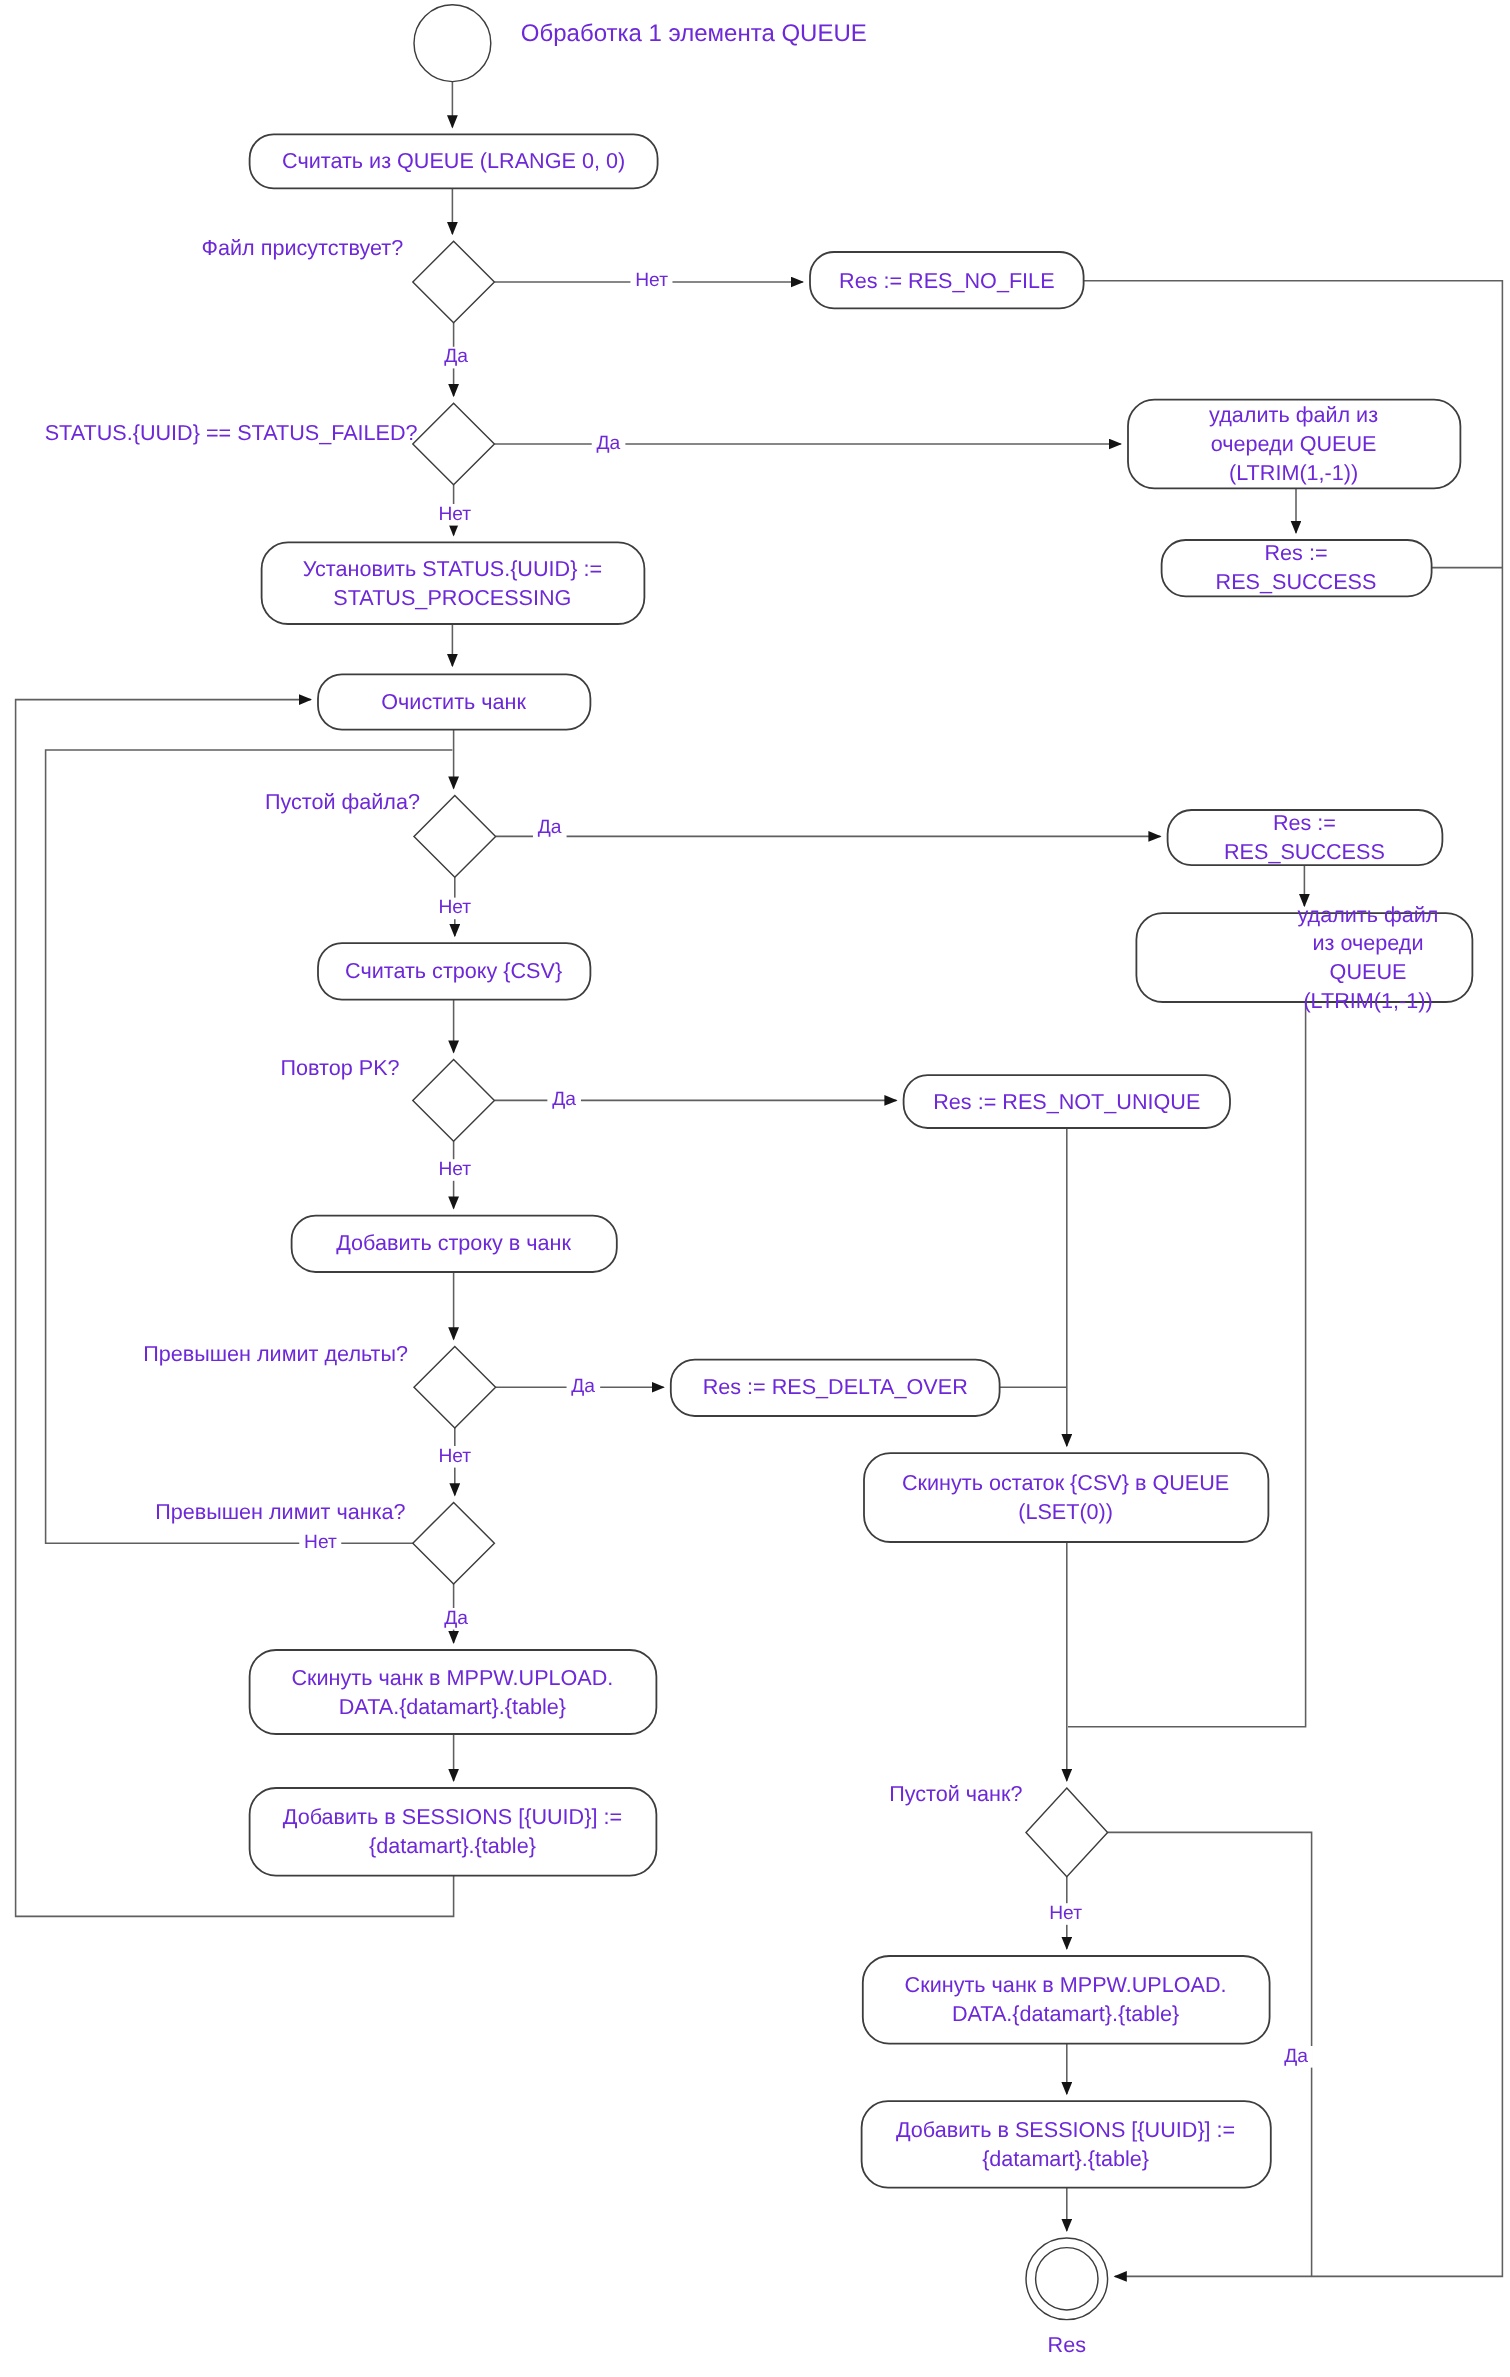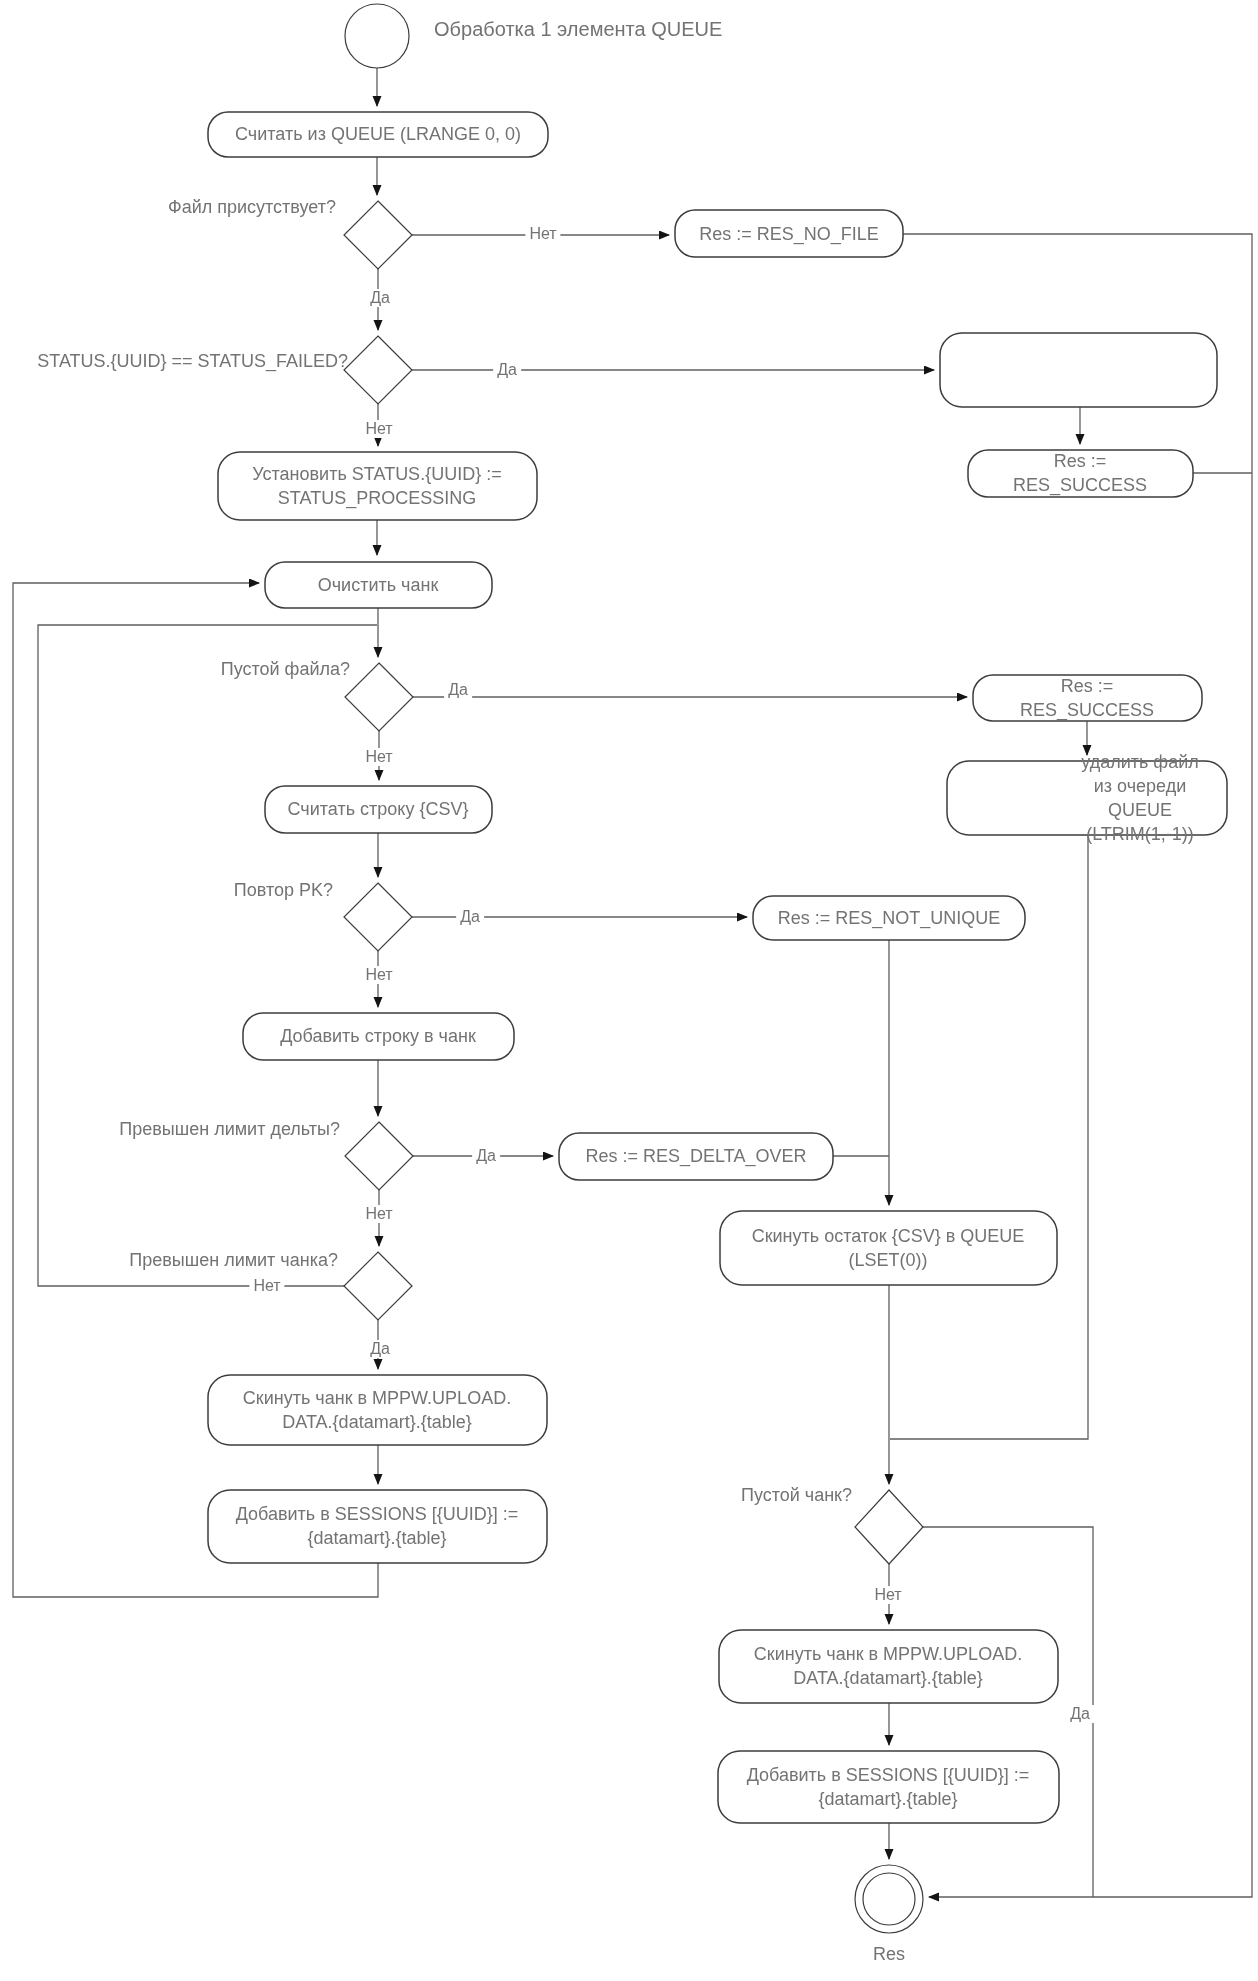--- a/index.html
+++ b/index.html
@@ -1,17 +1,17 @@
 <!DOCTYPE html>
 <html><head>
 <meta charset="utf-8">
 <style>
   html,body{margin:0;padding:0;background:#ffffff;}
   #canvas{position:relative;width:1258px;height:1981px;background:#ffffff;
-          font-family:"Liberation Sans",sans-serif;color:#737373;overflow:hidden;}
+          font-family:"Liberation Sans",sans-serif;color:#6d28d9;overflow:hidden;}
   #wires{position:absolute;left:0;top:0;width:1258px;height:1981px;}
   .shape{fill:#ffffff;stroke:#3d3d3d;stroke-width:1.5px;}
   .thin{stroke-width:1.2px;}
   .wire{fill:none;stroke:#5f5f5f;stroke-width:1.3px;}
   .nlabel{position:absolute;transform:translate(-50%,-50%);text-align:center;
           white-space:pre-line;font-size:18px;line-height:24px;}
   .qlabel{position:absolute;transform:translate(-100%,-50%);white-space:nowrap;
           font-size:18px;}
   .elabel{position:absolute;transform:translate(-50%,-50%);white-space:nowrap;
           font-size:16px;background:#ffffff;padding:0 4px;}
@@ -90,20 +90,23 @@
     <circle class="shape thin" cx="889" cy="1899" r="34"></circle>
     <circle class="shape thin" cx="889" cy="1899" r="26"></circle>
   </svg>
 
   <div class="title" style="left:434px;top:29px">Обработка 1 элемента QUEUE</div>
 
   <div class="nlabel" style="left:378px;top:134px">Считать из QUEUE (LRANGE 0, 0)</div>
   <div class="qlabel" style="left:336px;top:207px">Файл присутствует?</div>
   <div class="nlabel" style="left:789px;top:234px">Res := RES_NO_FILE</div>
   <div class="qlabel" style="left:348px;top:361px">STATUS.{UUID} == STATUS_FAILED?</div>
+  <div class="nlabel" style="left:1078px;top:370px">удалить файл из
+очереди QUEUE
+(LTRIM(1,-1))</div>
   <div class="nlabel" style="left:1080px;top:473px">Res := RES_SUCCESS</div>
   <div class="nlabel" style="left:377px;top:486px">Установить STATUS.{UUID} :=
 STATUS_PROCESSING</div>
   <div class="nlabel" style="left:378px;top:585px">Очистить чанк</div>
   <div class="qlabel" style="left:350px;top:669px">Пустой файла?</div>
   <div class="nlabel" style="left:1087px;top:698px">Res := RES_SUCCESS</div>
   <div class="nlabel" style="left:1140px;top:798px">удалить файл из очереди
 QUEUE (LTRIM(1,-1))</div>
   <div class="nlabel" style="left:378px;top:809px">Считать строку {CSV}</div>
   <div class="qlabel" style="left:333px;top:890px">Повтор PK?</div>

